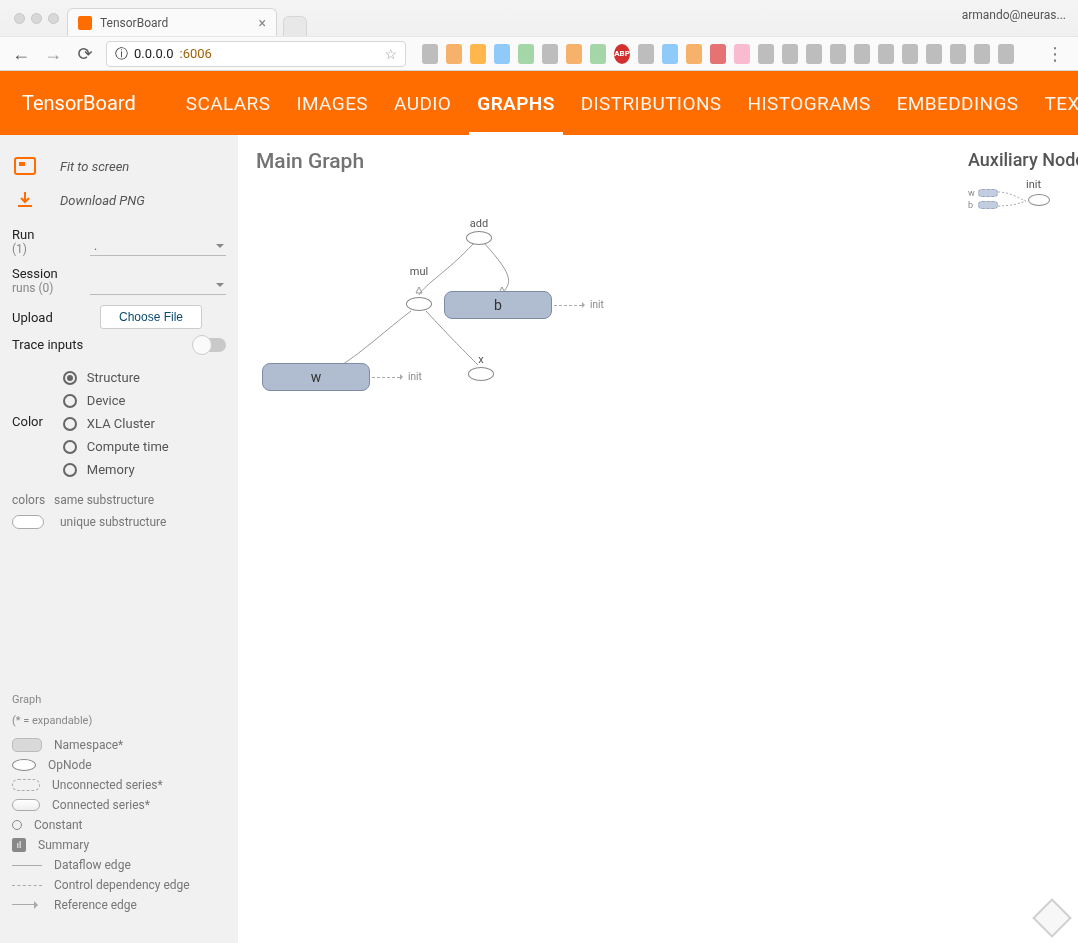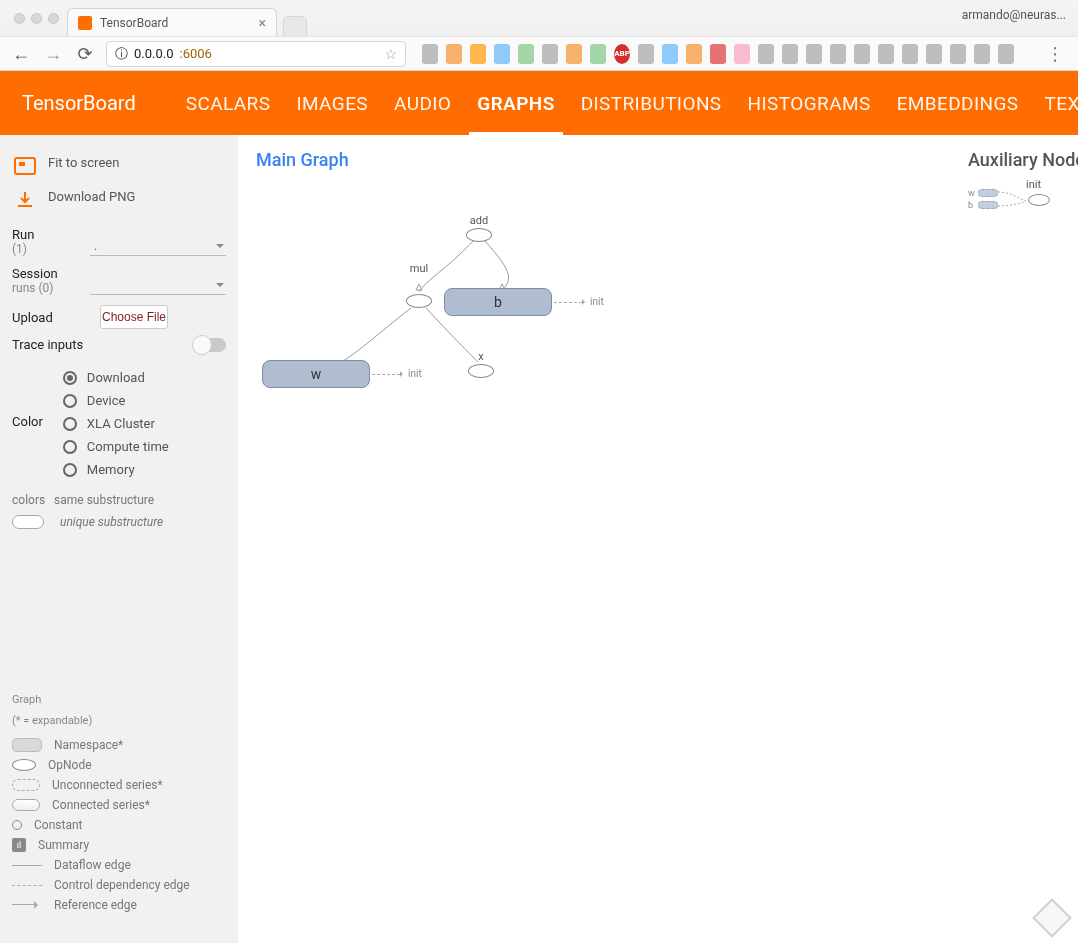--- a/index.html
+++ b/index.html
@@ -45,33 +45,33 @@
   .tb-tab.active::after { content:""; position:absolute; bottom:0; left:-8px; right:-8px; height:3px; background:#fff; }
   .tb-icons { margin-left:auto; display:flex; gap:18px; align-items:center; }
   .tb-icon { width:22px; height:22px; display:flex; align-items:center; justify-content:center; }
   .tb-icon svg { fill:#fff; }
 
   
   .main { display:flex; height:calc(943px - 36px - 34px - 64px); }
   .sidebar { width:238px; background:#f1f1f1; padding:14px 12px; font-size:13px; color:#555; overflow:auto;}
   .content { flex:1; background:#fff; position:relative; padding:14px 18px; }
 
-  .side-row { display:flex; align-items:flex-start; gap:12px; padding:6px 2px; }
+  .side-row { display:flex; align-items:center; gap:24px; padding:6px 2px;font-style:italic; }
   .side-icon { width:22px; height:22px; display:flex; align-items:center; justify-content:center; }
   .side-label { color:#555; }
 
   .kv { margin-top:10px; }
   .kv-label { color:#222; }
   .kv-sub { color:#888; font-size:12px;}
   .select-line { border-bottom:1px solid #bbb; flex:1; margin-left:14px; height:16px; position:relative;}
   .select-line::after{ content:""; position:absolute; right:2px; top:4px; border:4px solid transparent; border-top-color:#888;}
   .kv-row { display:flex; align-items:flex-end; gap:4px;}
   .kv-left { min-width:60px;}
 
-  .choose-btn { background:#fff; border:1px solid #ccc; border-radius:3px; padding:4px 1px; font-size:12px; color:#7f1d1d;}
+  .choose-btn { background:#fff; border:1px solid #ccc; border-radius:3px; padding:4px 18px; font-size:12px; color:#0c4a6e;}
   .toggle { width:32px; height:14px; background:#c9c9c9; border-radius:8px; position:relative;}
   .toggle::after{ content:""; position:absolute; width:18px; height:18px; background:#fafafa; border:1px solid #ccc; border-radius:50%; top:-3px; left:-2px;}
 
   .radio-group { margin-left:4px; margin-top:4px;}
   .radio-row { display:flex; align-items:center; gap:10px; padding:4px 0; font-size:13px;}
   .radio { width:14px; height:14px; border:2px solid #666; border-radius:50%; display:inline-block; position:relative;}
   .radio.checked::after{ content:""; position:absolute; inset:2px; background:#666; border-radius:50%;}
   .color-row-h { display:flex; align-items:center; gap:10px;}
 
   .legend-pill { width:32px; height:14px; border:1px solid #aaa; border-radius:8px; background:#fff; display:inline-block;}
@@ -87,21 +87,21 @@
   .lg-series2{ width:28px; height:12px; border:1px solid #aaa; border-radius:6px; background:linear-gradient(#fff,#eee);}
   .lg-const{ width:10px; height:10px; border:1px solid #888; border-radius:50%;}
   .lg-summary{ width:14px; height:14px; background:#888; border-radius:2px; color:#fff; font-size:9px; display:flex; align-items:center; justify-content:center;}
   .lg-line{ width:30px; height:1px; background:#aaa;}
   .lg-dash{ width:30px; border-top:1px dashed #aaa;}
   .lg-arrow{ width:30px; height:8px; position:relative;}
   .lg-arrow::before{content:""; position:absolute; top:3px; left:0; right:6px; border-top:1px solid #aaa;}
   .lg-arrow::after{content:""; position:absolute; right:0; top:0; border:4px solid transparent; border-left-color:#aaa;}
 
   
-  .section-title { font-size:18px; color:#3b82f6; font-weight:500; margin-bottom:10px;}
+  .section-title { font-size:21px; color:#737373; font-weight:500; margin-bottom:10px;}
   .graph-area { position:relative; height:240px; margin-left:0;}
   .aux-area { position:absolute; left:730px; top:14px; width:300px;}
   .aux-title { font-size:18px; color:#555; font-weight:500; margin-bottom:10px;}
 
   
   .opnode { position:absolute; width:26px; height:14px; border:1px solid #888; border-radius:50%; background:#fff;}
   .opnode-label { position:absolute; font-size:11px; color:#555; transform:translateX(-50%);}
   .varnode { position:absolute; width:108px; height:28px; background:#b0bcd0; border:1px solid #7e8ca6; border-radius:8px; display:flex; align-items:center; justify-content:center; font-size:14px; color:#333;}
   .init-label { position:absolute; font-size:10px; color:#888;}
   .dashline { position:absolute; border-top:1px dashed #aaa; }
@@ -263,21 +263,21 @@
       <div class="kv-label" style="flex:1;">Trace inputs</div>
       <div class="toggle"></div>
     </div>
 
     <div style="margin-top:10px;">
       <div class="color-row-h">
         <div class="kv-label">Color</div>
         <div class="radio-group" style="margin-left:10px;">
           <div class="radio-row">
               <span class="radio checked"></span>
-              <span>Download</span>
+              <span>Structure</span>
             </div>
           <div class="radio-row">
               <span class="radio"></span>
               <span>Device</span>
             </div>
           <div class="radio-row">
               <span class="radio"></span>
               <span>XLA Cluster</span>
             </div>
           <div class="radio-row">
@@ -287,21 +287,21 @@
           <div class="radio-row">
               <span class="radio"></span>
               <span>Memory</span>
             </div>
         </div>
       </div>
     </div>
 
     <div style="margin-top:8px;">
       <div class="legend-sub" style="padding:4px 0;"><span>colors</span>&nbsp;&nbsp;&nbsp;<span>same substructure</span></div>
-      <div style="display:flex; align-items:center; gap:16px; padding:4px 0;font-style:italic;">
+      <div style="display:flex; align-items:center; gap:16px; padding:4px 0;">
         <span class="legend-pill"></span>
         <span class="legend-sub">unique substructure</span>
       </div>
     </div>
 
     <div class="graph-legend">
       <h4>
           <span>Graph</span>
           <span>(* = expandable)</span>
         </h4>

